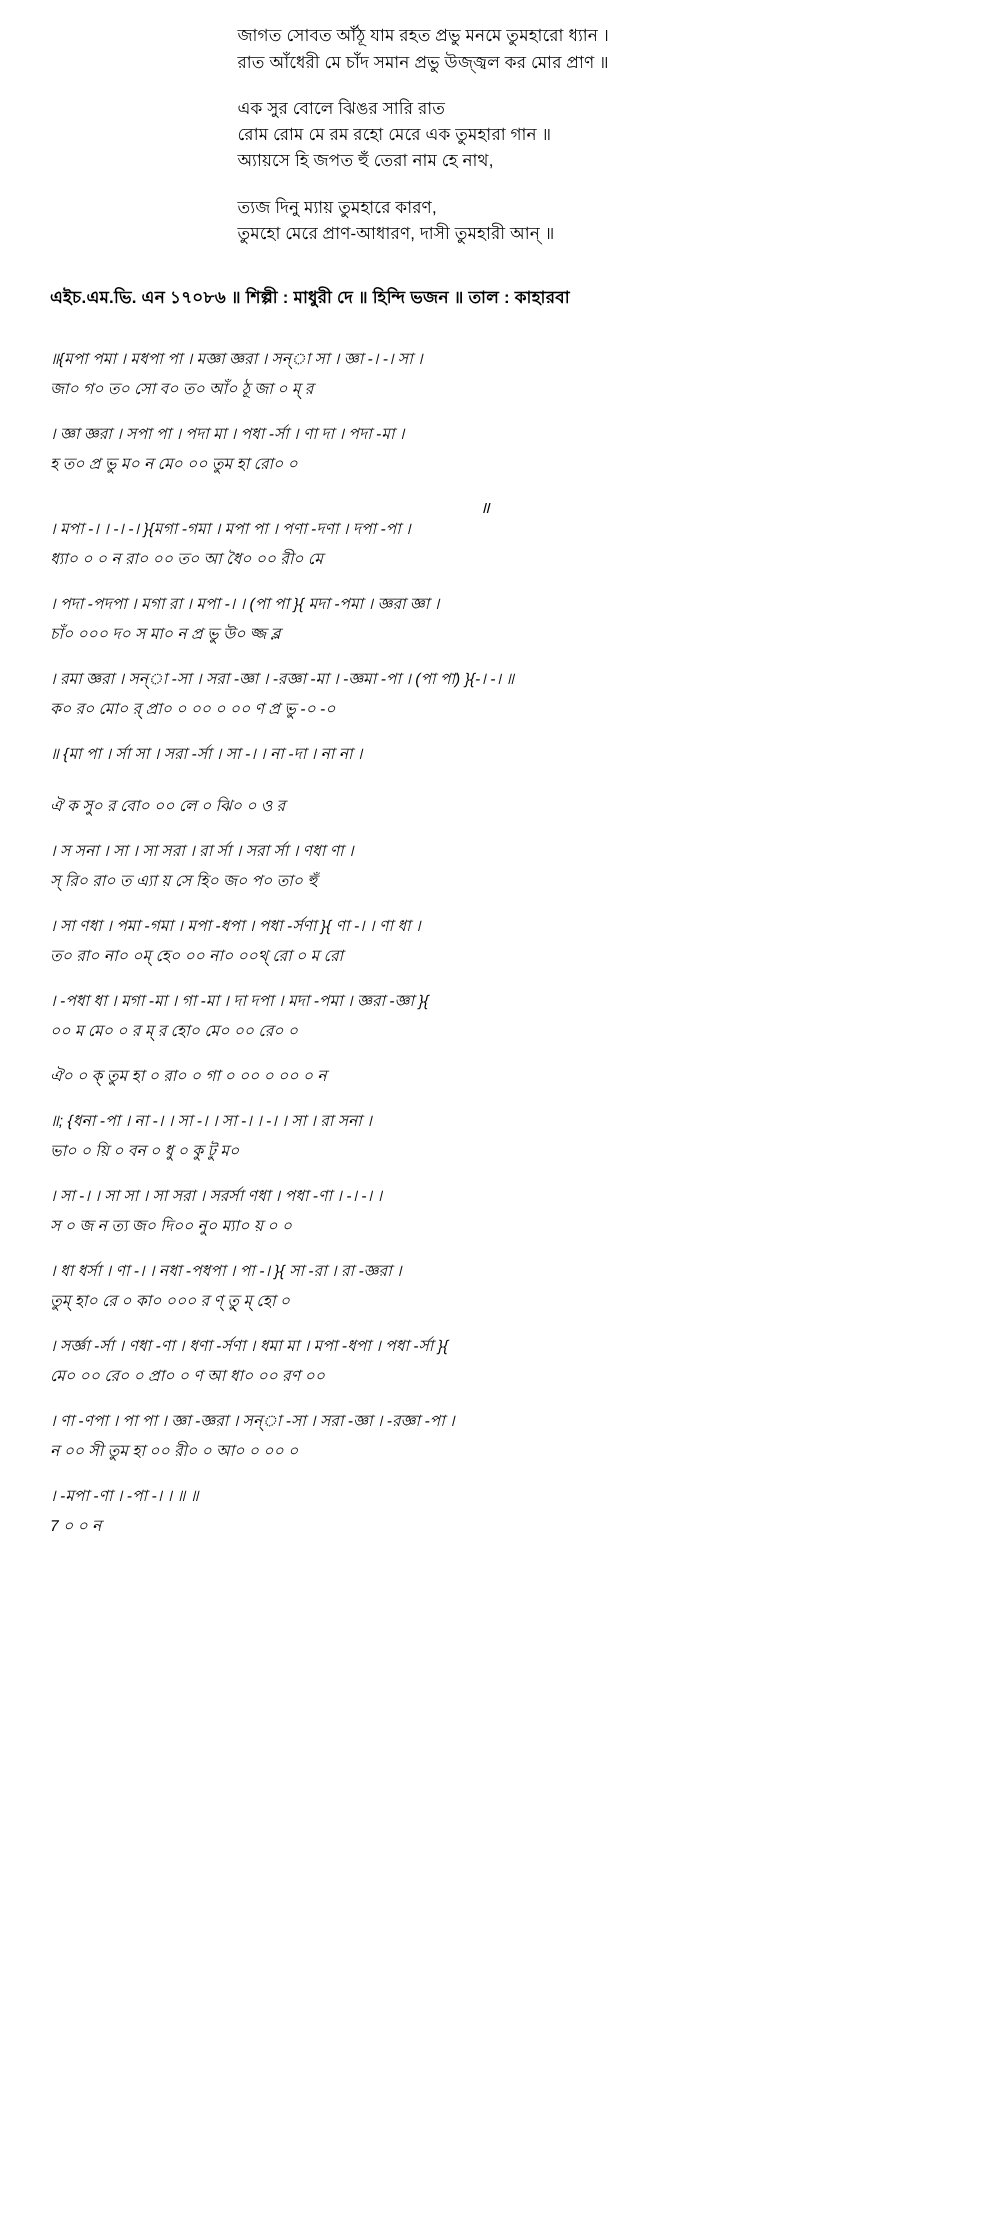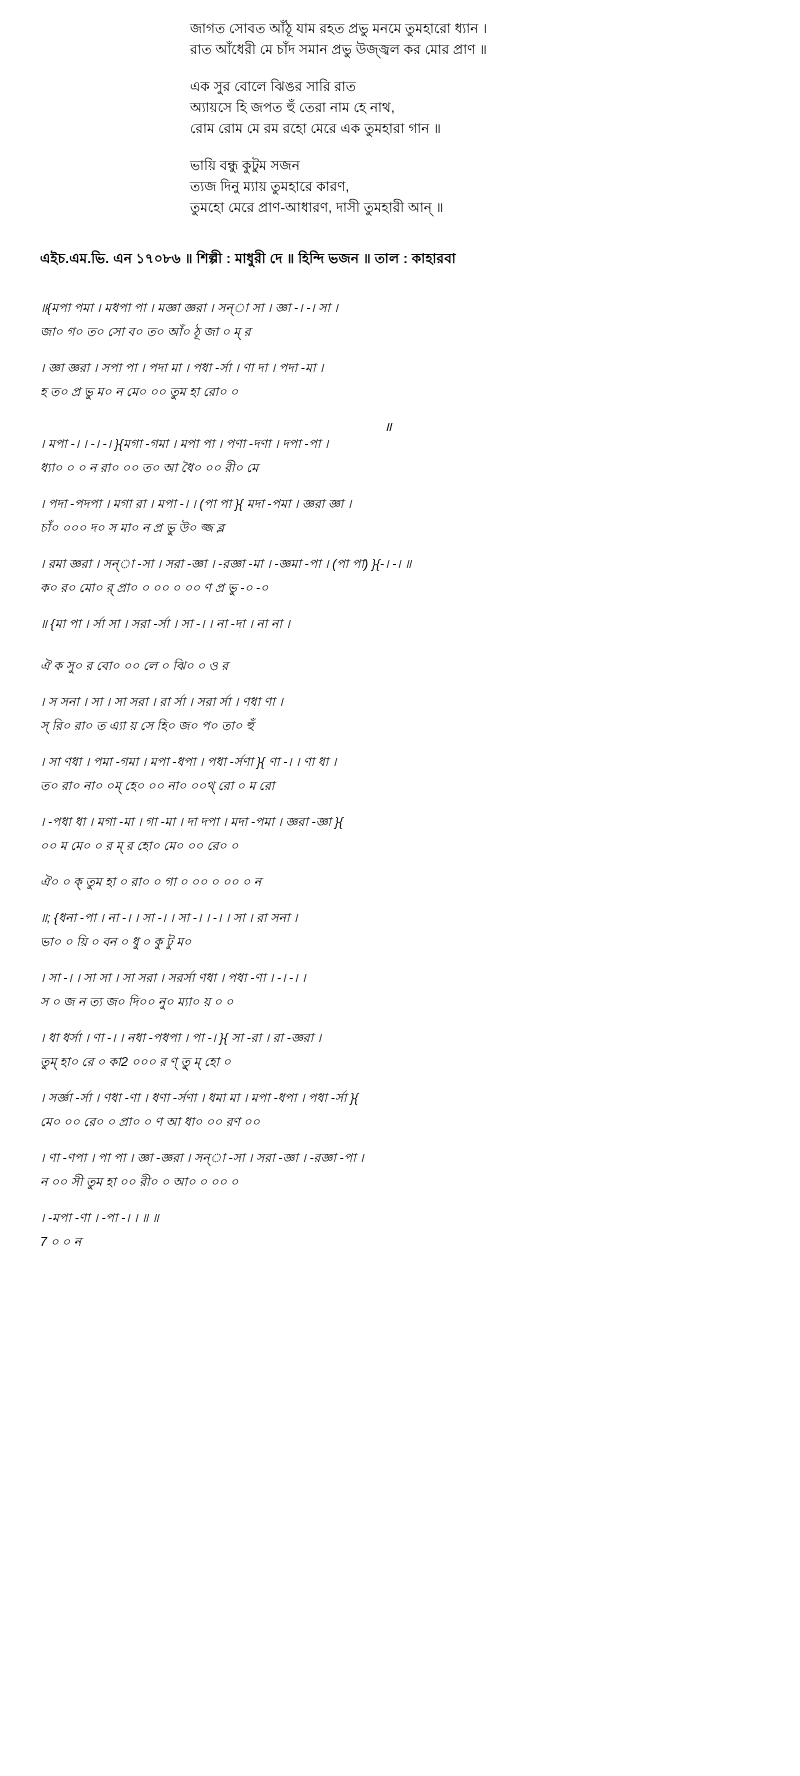--- a/index.html
+++ b/index.html
@@ -85,26 +85,25 @@
 
   <div class="lyrics">
 
     <div class="stanza">
       <div class="lyric-line">জাগত সোবত আঁঠূ যাম রহত প্রভু মনমে তুমহারো ধ্যান ।</div>
       <div class="lyric-line">রাত আঁধেরী মে চাঁদ সমান প্রভু উজ্জ্বল কর মোর প্রাণ ॥</div>
     </div>
 
     <div class="stanza">
       <div class="lyric-line">এক সুর বোলে ঝিঙর সারি রাত</div>
+      <div class="lyric-line">রোম রোম মে রম রহো মেরে এক তুমহারা গান ॥</div>
       <div class="lyric-line">অ্যায়সে হি জপত হুঁ তেরা নাম হে নাথ,</div>
-      <div class="lyric-line">রোম রোম মে রম রহো মেরে এক তুমহারা গান ॥</div>
     </div>
 
     <div class="stanza">
-      <div class="lyric-line">ভায়ি বন্ধু কুটুম সজন</div>
       <div class="lyric-line">ত্যজ দিনু ম্যায় তুমহারে কারণ,</div>
       <div class="lyric-line">তুমহো মেরে প্রাণ-আধারণ, দাসী তুমহারী আন্ ॥</div>
     </div>
 
   </div>
 
   <div class="credit">এইচ.এম.ভি. এন ১৭০৮৬  ॥  শিল্পী : মাধুরী দে  ॥  হিন্দি ভজন ॥  তাল : কাহারবা</div>
 
   <div class="notation">
 
@@ -165,21 +164,21 @@
       <div class="nline sahitya">ভা০         ০         য়ি       ০        বন      ০        ধু      ০           কু      টু      ম০</div>
     </div>
 
     <div class="nrow">
       <div class="nline swara">।  সা   -।  ।  সা   সা  ।  সা   সরা  ।  সরর্সা  ণধা  ।  পধা  -ণা  ।  -।  -।  ।</div>
       <div class="nline sahitya">স        ০        জ      ন        ত্য     জ০       দি০০   নু০       ম্যা০    য়       ০      ০</div>
     </div>
 
     <div class="nrow">
       <div class="nline swara">।  ধা   ধর্সা  ।  ণা   -।  ।  নধা  -পধপা  ।  পা   -।  }{  সা  -রা  ।  রা  -জ্ঞরা  ।</div>
-      <div class="nline sahitya">তুম্     হা০        রে     ০        কা2    ০০০         র      ণ্          তু্     ম্        হো     ০</div>
+      <div class="nline sahitya">তুম্     হা০        রে     ০        কা০    ০০০         র      ণ্          তু্     ম্        হো     ০</div>
     </div>
 
     <div class="nrow">
       <div class="nline swara">।  সর্জ্ঞা  -র্সা  ।  ণধা  -ণা  ।  ধণা  -র্সণা  ।  ধমা   মা  ।  মপা  -ধপা  ।  পধা  -র্সা  }{</div>
       <div class="nline sahitya">মে০     ০০         রে০     ০         প্রা০    ০         ণ      আ        ধা০     ০০       রণ      ০০</div>
     </div>
 
     <div class="nrow">
       <div class="nline swara">।  ণা   -ণপা  ।  পা   পা  ।  জ্ঞা  -জ্ঞরা  ।  সন্া  -সা  ।  সরা  -জ্ঞা  ।  -রজ্ঞা  -পা  ।</div>
       <div class="nline sahitya">ন      ০০        সী     তুম      হা      ০০        রী০    ০        আ০     ০        ০০    ০</div>

